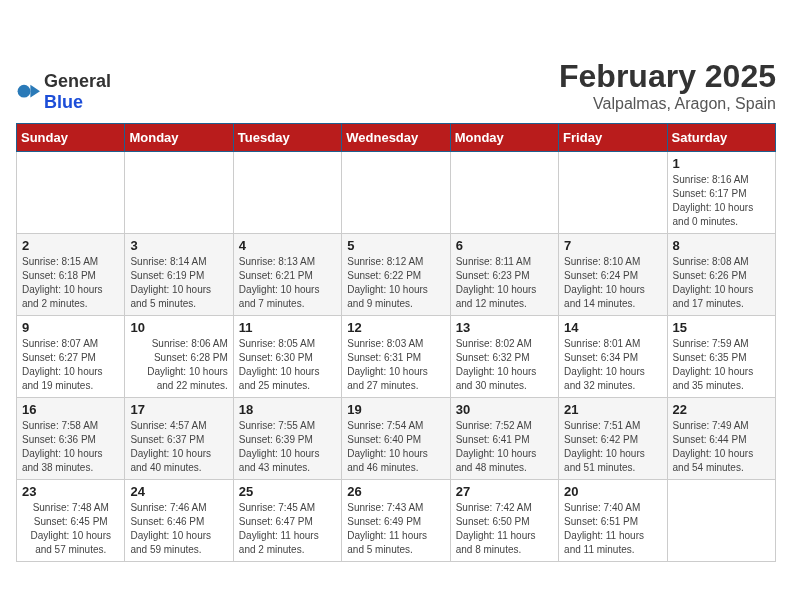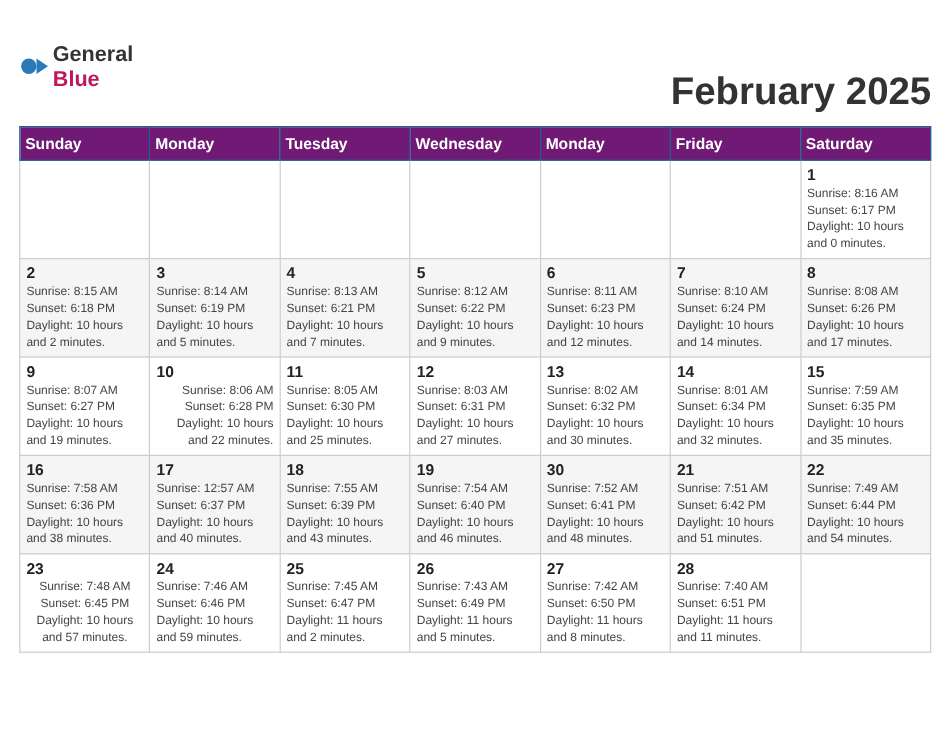--- a/index.html
+++ b/index.html
@@ -6,37 +6,37 @@
     body {
       font-family: Arial, sans-serif;
       background: #fff;
       width: 792px;
       min-height: 612px;
       padding: 16px;
     }
     .header-section {
       display: flex;
       justify-content: space-between;
-      align-items: center;
+      align-items: flex-end;
       margin-bottom: 10px;
     }
     .logo {
       display: flex;
       align-items: center;
       gap: 4px;
     }
     .logo-text-general {
       font-size: 18px;
       font-weight: bold;
       color: #333;
     }
     .logo-text-blue {
       font-size: 18px;
       font-weight: bold;
-      color: #be185d;
+      color: #1d4ed8;
     }
     .logo-icon {
       width: 24px;
       height: 24px;
     }
     .title-section {
       text-align: right;
     }
     .month-title {
       font-size: 32px;
@@ -47,21 +47,21 @@
     .location-title {
       font-size: 16px;
       color: #555;
     }
     .calendar {
       width: 100%;
       border-collapse: collapse;
       border: 1px solid #ccc;
     }
     .calendar th {
-      background-color: #701a75;
+      background-color: #b91c1c;
       color: white;
       font-size: 13px;
       padding: 6px 4px;
       text-align: left;
       border: 1px solid #1e6090;
       margin-left: 24px;
     }
     .calendar td {
       vertical-align: top;
       border: 1px solid #ccc;
@@ -102,20 +102,21 @@
       <circle cx="10" cy="14" r="8" fill="#2a7ab8"></circle>
       <polygon points="18,6 30,14 18,22" fill="#2a7ab8"></polygon>
     </svg>
     <div>
       <span class="logo-text-general">General</span><br>
       <span class="logo-text-blue">Blue</span>
     </div>
   </div>
   <div class="title-section">
     <div class="month-title">February 2025</div>
+    <div class="location-title">Valpalmas, Aragon, Spain</div>
   </div>
 </div>
 
 <table class="calendar">
   <thead>
     <tr>
     <th>Sunday</th>
         <th>Monday</th>
         <th>Tuesday</th>
         <th>Wednesday</th>
@@ -229,21 +230,21 @@
       </tr>
       <tr>
         <td class="row-shade">
           <span class="day-number">16</span>
           <div class="day-info" style="white-space: pre-line;">Sunrise: 7:58 AM
 Sunset: 6:36 PM
 Daylight: 10 hours and 38 minutes.</div>
         </td>
         <td class="row-shade">
           <span class="day-number">17</span>
-          <div class="day-info" style="white-space: pre-line;">Sunrise: 12:57 AM
+          <div class="day-info" style="white-space: pre-line;">Sunrise: 4:57 AM
 Sunset: 6:37 PM
 Daylight: 10 hours and 40 minutes.</div>
         </td>
         <td class="row-shade">
           <span class="day-number">18</span>
           <div class="day-info" style="white-space: pre-line;">Sunrise: 7:55 AM
 Sunset: 6:39 PM
 Daylight: 10 hours and 43 minutes.</div>
         </td>
         <td class="row-shade">
@@ -296,21 +297,21 @@
 Sunset: 6:49 PM
 Daylight: 11 hours and 5 minutes.</div>
         </td>
         <td class="row-white">
           <span class="day-number">27</span>
           <div class="day-info" style="white-space: pre-line;">Sunrise: 7:42 AM
 Sunset: 6:50 PM
 Daylight: 11 hours and 8 minutes.</div>
         </td>
         <td class="row-white">
-          <span class="day-number">28</span>
+          <span class="day-number">20</span>
           <div class="day-info" style="white-space: pre-line;">Sunrise: 7:40 AM
 Sunset: 6:51 PM
 Daylight: 11 hours and 11 minutes.</div>
         </td>
         <td class="row-white empty-cell"></td>
       </tr>
     </tbody>
 </table>
 
 </body></html>

